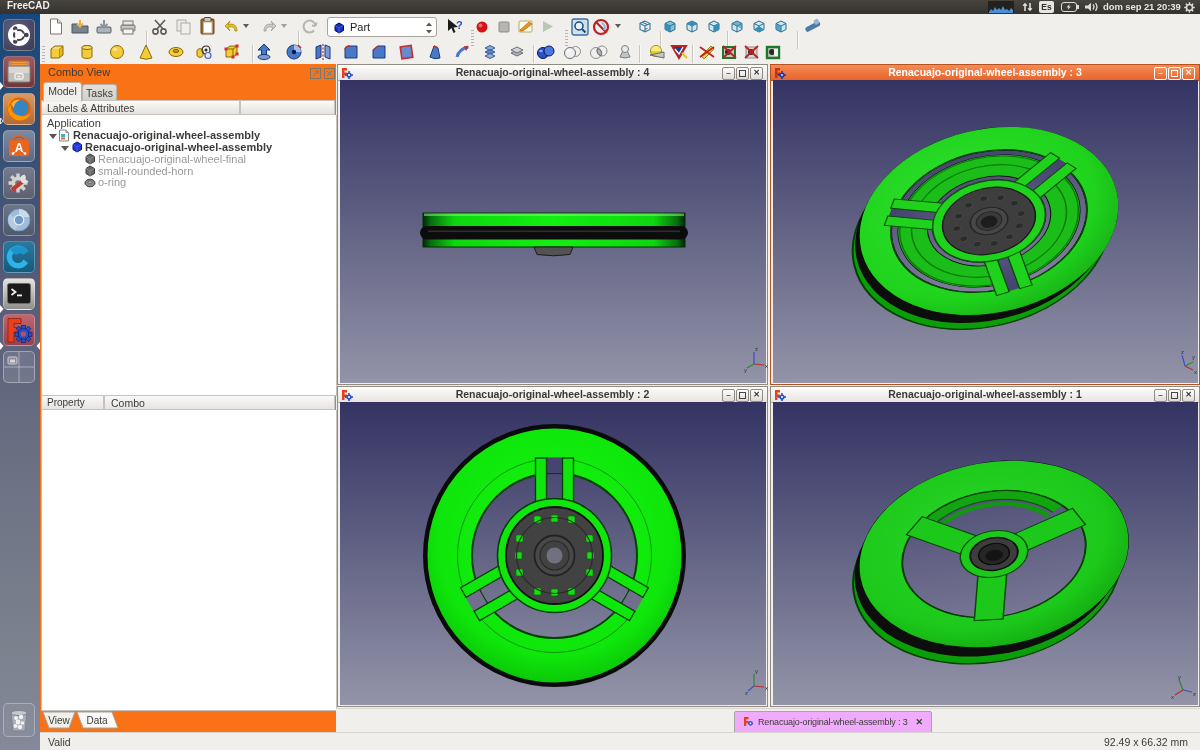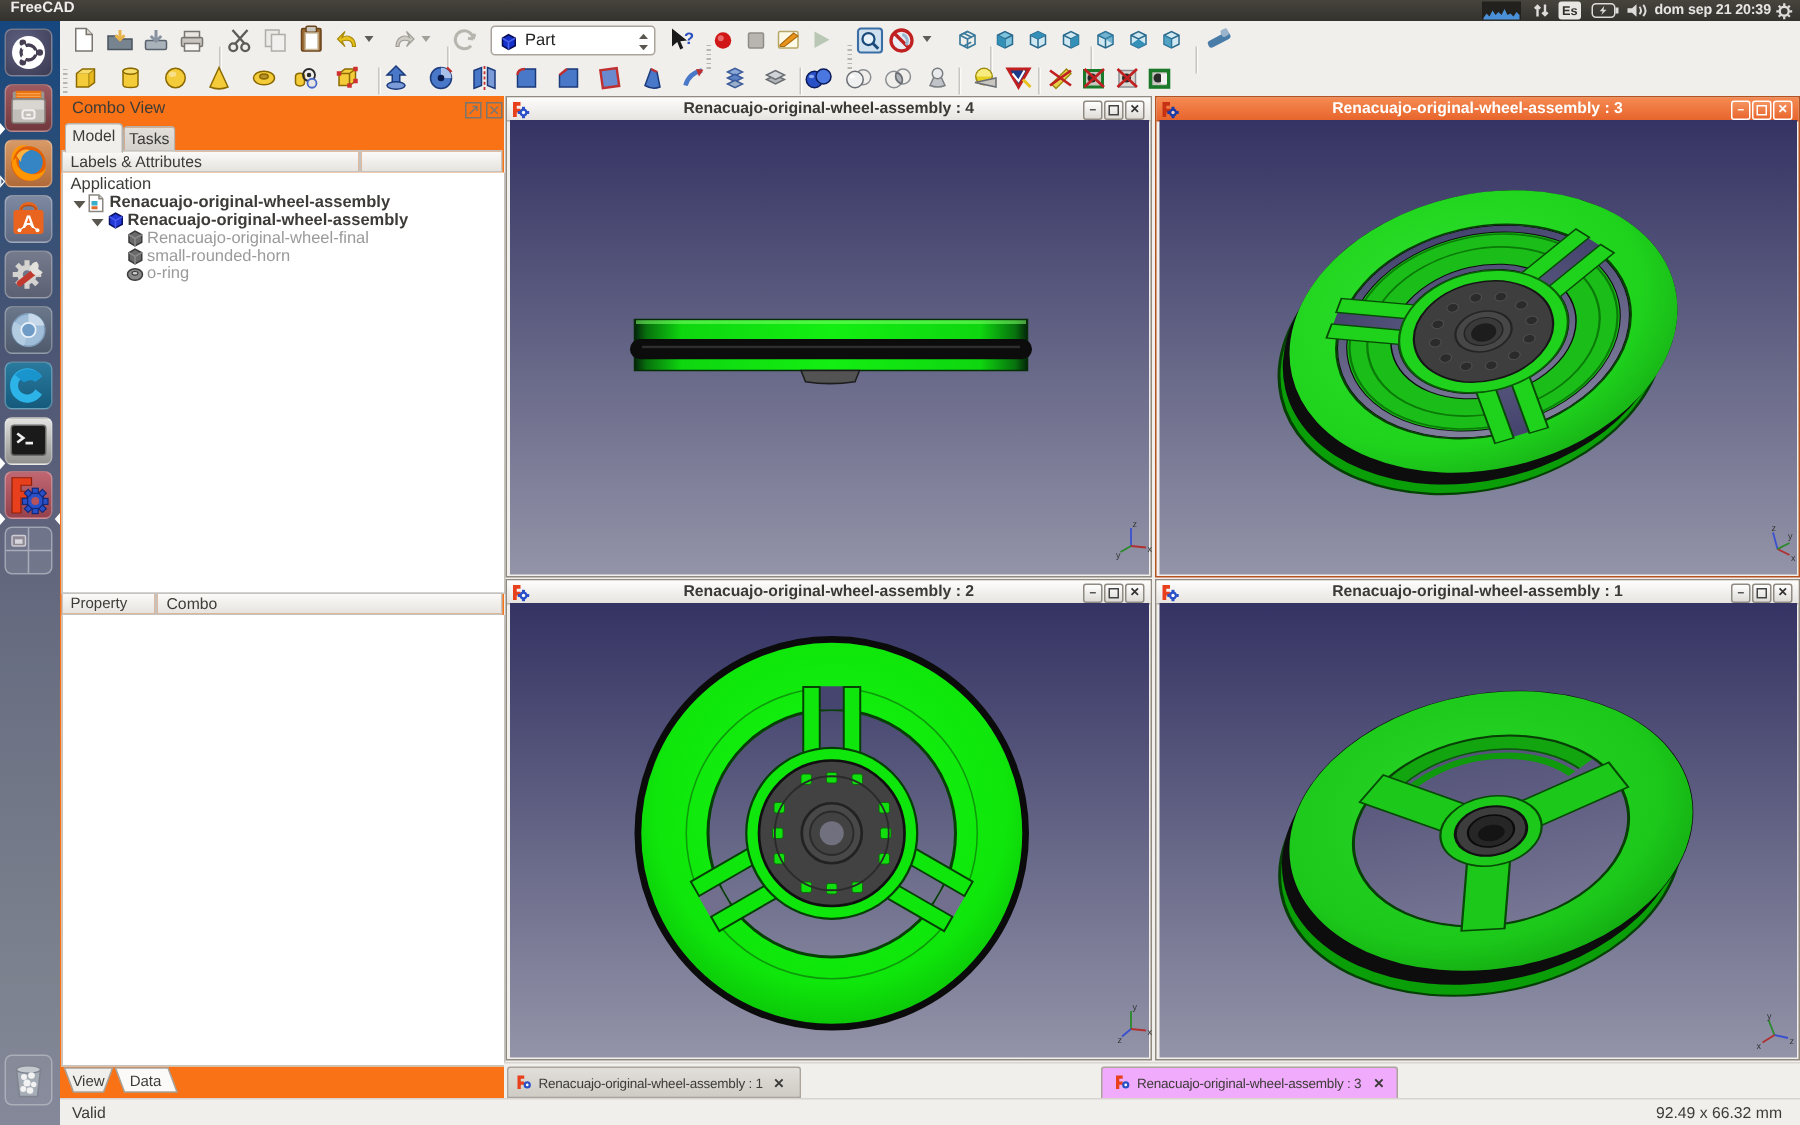--- a/index.html
+++ b/index.html
@@ -814,25 +814,20 @@
             <path d="M0 0 L-8 5" stroke="#b03030" stroke-width="1.2"></path>
             <text x="-5" y="-11" font-size="6" fill="#333">y</text>
             <text x="10" y="6" font-size="6" fill="#333">z</text>
             <text x="-12" y="9" font-size="6" fill="#333">x</text>
           </g>
  </svg>
  </div>
 </div>
 </div>
 <div id="tabbar" class="a">
-<div class="dtab2" style="left:2px;width:196px"><svg style="vertical-align:-2px;margin:0 4px 0 5px" width="11" height="11">
-        <path d="M1 1 H5.5 V3.2 H3.2 V5 H5.5 V7.2 H3.2 V10 H1Z" fill="#e8401c"></path>
-        <circle cx="7.5" cy="7.3" r="2.4" fill="#2a50c8"></circle>
-        <circle cx="7.5" cy="7.3" r="0.9" fill="#fff"></circle>
-      </svg>Renacuajo-original-wheel-assembly : 1<span style="font-weight:bold;margin-left:7px;color:#3a3936">✕</span></div>
 <div class="dtab2 on" style="left:398px;width:198px"><svg style="vertical-align:-2px;margin:0 4px 0 8px" width="11" height="11">
         <path d="M1 1 H5.5 V3.2 H3.2 V5 H5.5 V7.2 H3.2 V10 H1Z" fill="#e8401c"></path>
         <circle cx="7.5" cy="7.3" r="2.4" fill="#2a50c8"></circle>
         <circle cx="7.5" cy="7.3" r="0.9" fill="#fff"></circle>
       </svg>Renacuajo-original-wheel-assembly : 3<span style="font-weight:bold;margin-left:8px;color:#3a3936">✕</span></div>
 </div>
 <div id="status" class="a">
     <span class="a" style="left:8px;top:3px">Valid</span>
     <span class="a" style="right:12px;top:3px">92.49 x 66.32 mm</span>
   </div>

